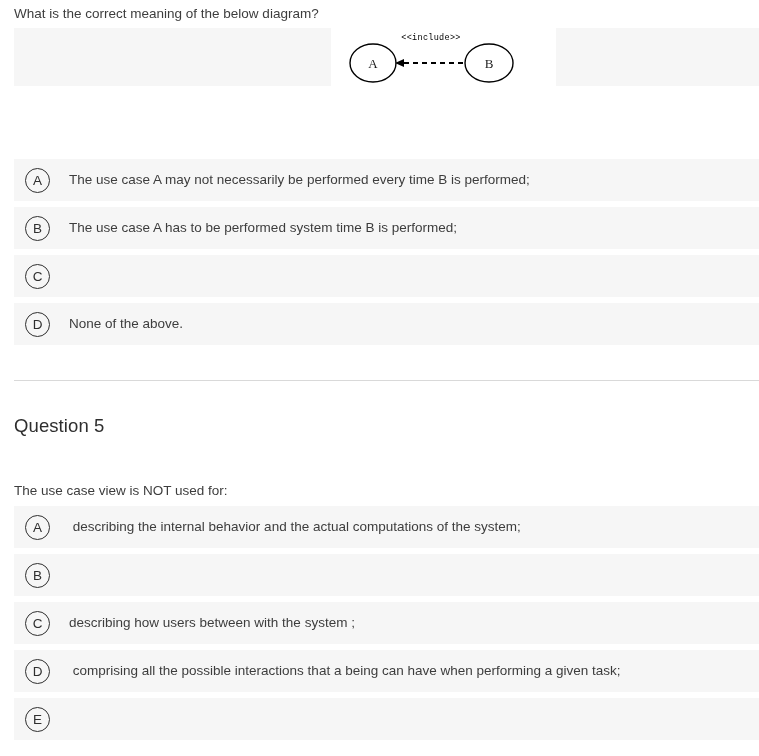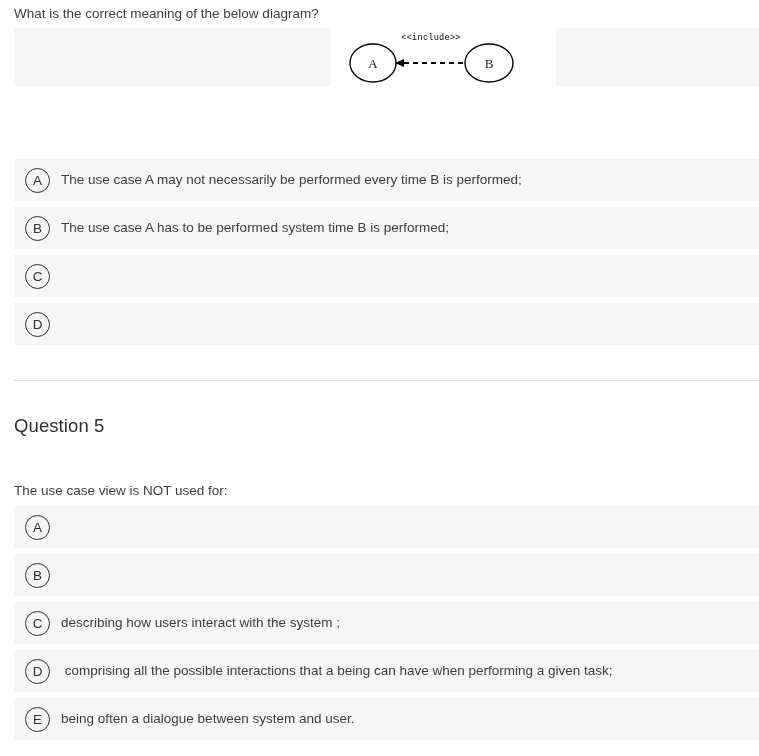--- a/index.html
+++ b/index.html
@@ -84,21 +84,21 @@
     box-sizing: border-box;
     display: flex;
     align-items: center;
     justify-content: center;
     font-size: 13.5px;
     color: #2f2f2f;
     letter-spacing: 0;
   }
   .opt-text {
     flex: 1 1 auto;
-    margin-left: 11px;
+    margin-left: 19px;
     font-size: 13.5px;
     line-height: 18px;
     color: #3d3d3d;
     white-space: pre;
   }
 
   #q4-options { top: 159px; }
 
   
   .divider {
@@ -165,43 +165,44 @@
       </div>
       <div class="option-row">
         <span class="opt-letter">B</span>
         <span class="opt-text">The use case A has to be performed system time B is performed;</span>
       </div>
       <div class="option-row">
         <span class="opt-letter">C</span>
       </div>
       <div class="option-row">
         <span class="opt-letter">D</span>
+        <span class="opt-text">None of the above.</span>
       </div>
     </div>
 
   <div class="divider"></div>
 
   <div class="q-heading">Question 5</div>
 
   <div class="q5-prompt">The use case view is NOT used for:</div>
 
   <div class="options" id="q5-options">
       <div class="option-row">
         <span class="opt-letter">A</span>
+        <span class="opt-text"> describing the internal behavior and the actual computations of the system;</span>
       </div>
       <div class="option-row">
         <span class="opt-letter">B</span>
       </div>
       <div class="option-row">
         <span class="opt-letter">C</span>
-        <span class="opt-text">describing how users interact with the system ;</span>
+        <span class="opt-text">describing how users between with the system ;</span>
       </div>
       <div class="option-row">
         <span class="opt-letter">D</span>
         <span class="opt-text"> comprising all the possible interactions that a being can have when performing a given task;</span>
       </div>
       <div class="option-row">
         <span class="opt-letter">E</span>
-        <span class="opt-text">being often a dialogue between system and user.</span>
       </div>
     </div>
 
 </div>
 
 </body></html>

